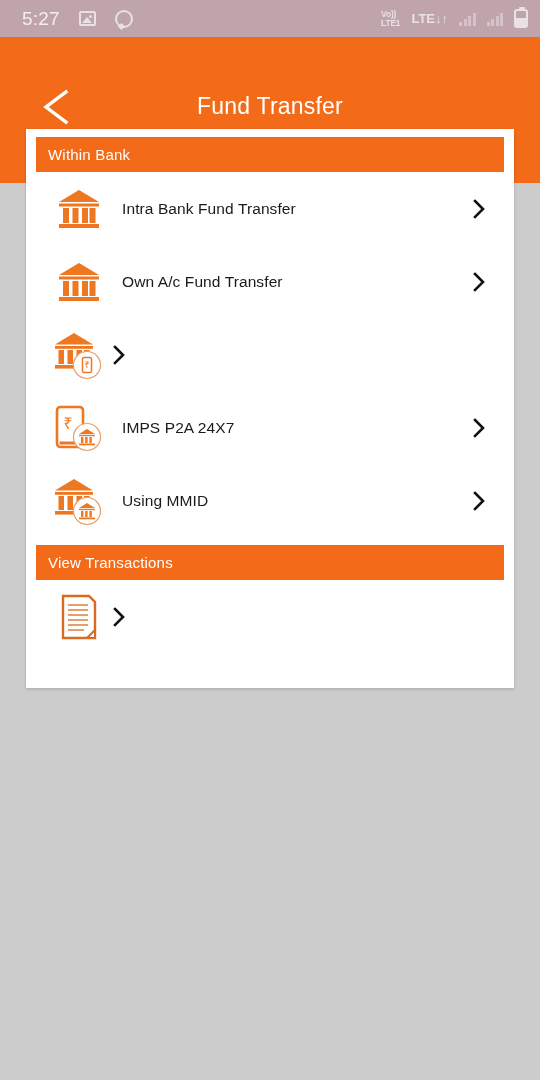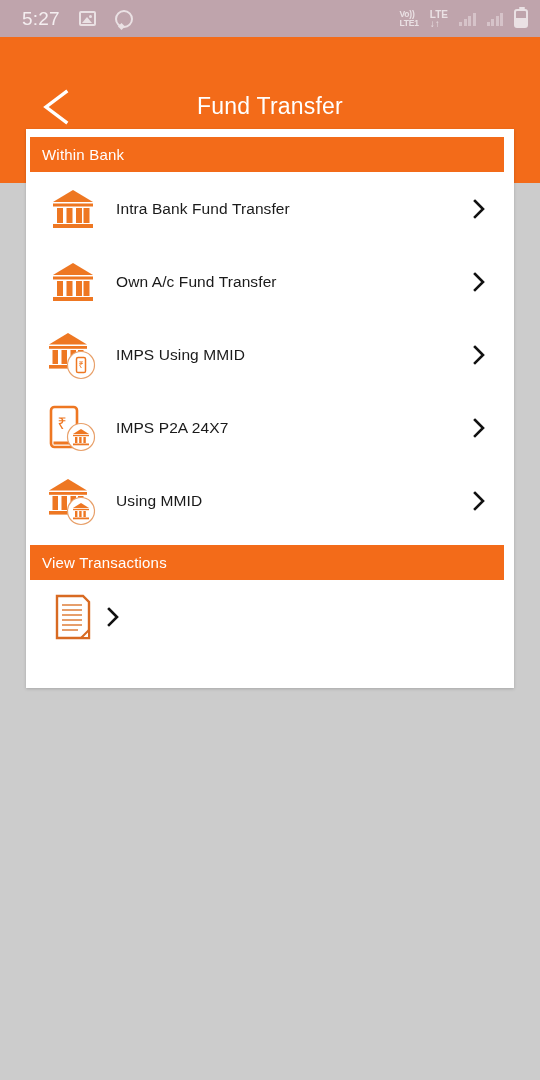--- a/index.html
+++ b/index.html
@@ -37,22 +37,22 @@
   }
   .ico-wa:after{
     content:""; position:absolute; left:2px; bottom:-3px; width:5px; height:5px;
     background:#eae1e4; transform:rotate(45deg);
   }
   .volte{
     display:flex; flex-direction:column; line-height:9px;
     font-size:8.5px; color:#eae1e4; font-weight:bold; letter-spacing:-.2px;
   }
   .lte-blk{
-    display:flex; flex-direction:column; line-height:9px;
-    font-size:10px; color:#eae1e4; font-weight:bold;
+    display:flex; line-height:9px;
+    font-size:13px; color:#eae1e4; font-weight:bold;
   }
   .bars{ display:flex; align-items:flex-end; gap:1.5px; height:14px; }
   .bars i{ display:block; width:3px; background:#d6c3c9; }
   .bars i:nth-child(1){ height:4px; }
   .bars i:nth-child(2){ height:7px; }
   .bars i:nth-child(3){ height:10px; }
   .bars i:nth-child(4){ height:13px; }
   .batt{
     width:14px; height:19px; border:2px solid #eae1e4; border-radius:3px;
     position:relative; background:linear-gradient(#bfa4ac 45%, #eae1e4 45%);
@@ -76,21 +76,21 @@
     position:absolute; top:56px; left:0; width:540px; text-align:center;
     color:#ffffff; font-size:23px; letter-spacing:.2px;
   }
 
   
   .card{
     position:absolute; top:129px; left:26px; width:488px; height:559px;
     background:#ffffff;
     box-shadow:0 1px 3px rgba(0,0,0,.18);
   }
-  .card-inner{ padding:8px 10px 0 4px; }
+  .card-inner{ padding:8px 10px 0 10px; }
 
   .section-head{
     background:#f36b19; color:#ffffff;
     height:35px; display:flex; align-items:center;
     padding-left:12px; font-size:15px; letter-spacing:.2px;
   }
   .section-head.sp{ margin-top:8px; }
 
   .row{
     height:73px; display:flex; align-items:center;
@@ -202,21 +202,20 @@
           <rect x="5.5" y="20" width="5.5" height="14" fill="#ee7722"></rect>
           <rect x="14.5" y="20" width="5.5" height="14" fill="#ee7722"></rect>
           <rect x="23.5" y="20" width="5.5" height="14" fill="#ee7722"></rect>
           <rect x="31" y="20" width="5.5" height="14" fill="#ee7722"></rect>
           <rect x="2" y="35" width="38" height="3.6" fill="#ee7722"></rect>
           <circle cx="34" cy="35" r="13.5" fill="#ffffff" stroke="#e8a06a" stroke-width="1.2"></circle>
           <rect x="29.5" y="27.5" width="9" height="15" rx="1.6" fill="none" stroke="#ee7722" stroke-width="1.5"></rect>
           <text x="34" y="37.5" font-family="'Liberation Sans',sans-serif" font-size="9" fill="#ee7722" text-anchor="middle">₹</text>
         </svg>
       </span>
-      <span class="row-label">IMPS Using MMID</span>
       <span class="row-chev">
         <svg width="14" height="22" viewBox="0 0 14 22">
           <polyline points="3,3 11,11 3,19" fill="none" stroke="#111111" stroke-width="2.6" stroke-linecap="square"></polyline>
         </svg>
       </span>
     </div>
 
     <div class="row">
       <span class="row-icon">
         <svg width="52" height="50" viewBox="0 0 52 50">

